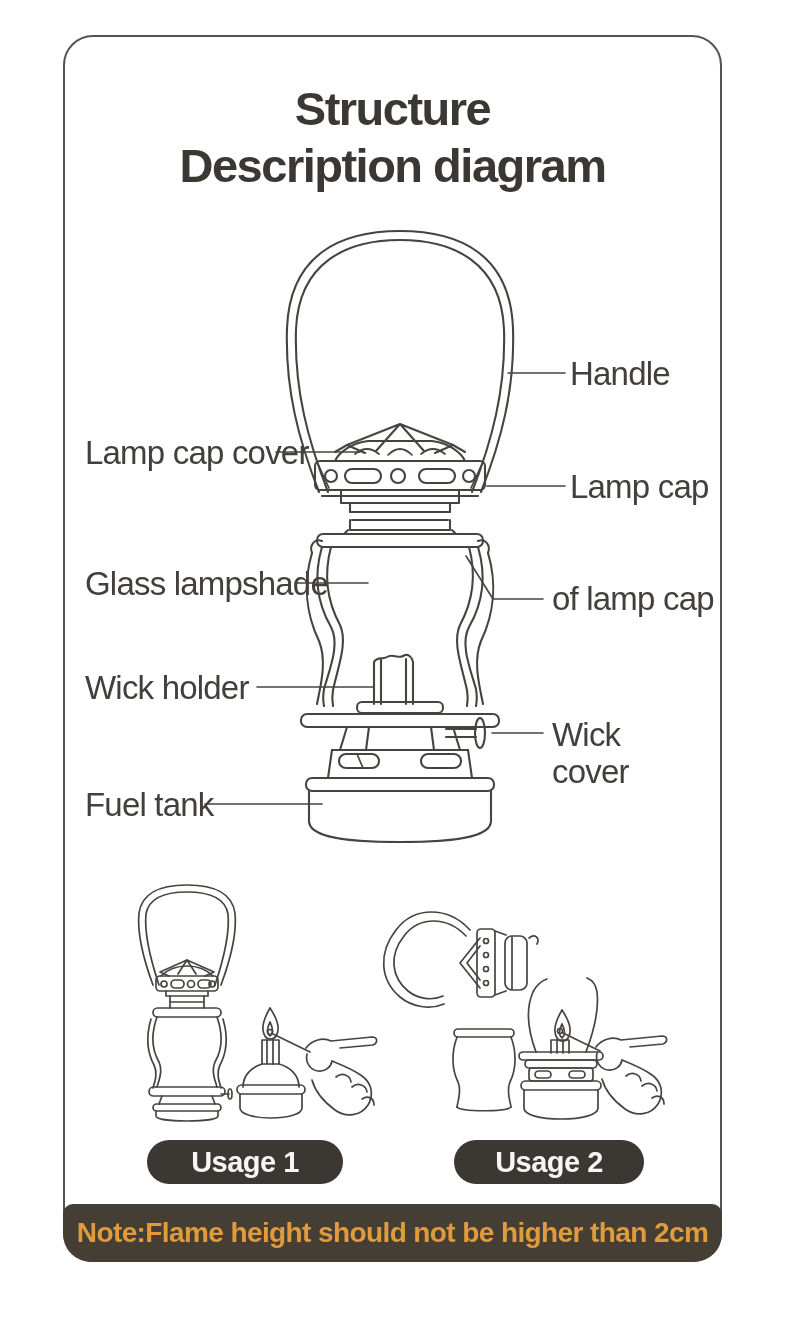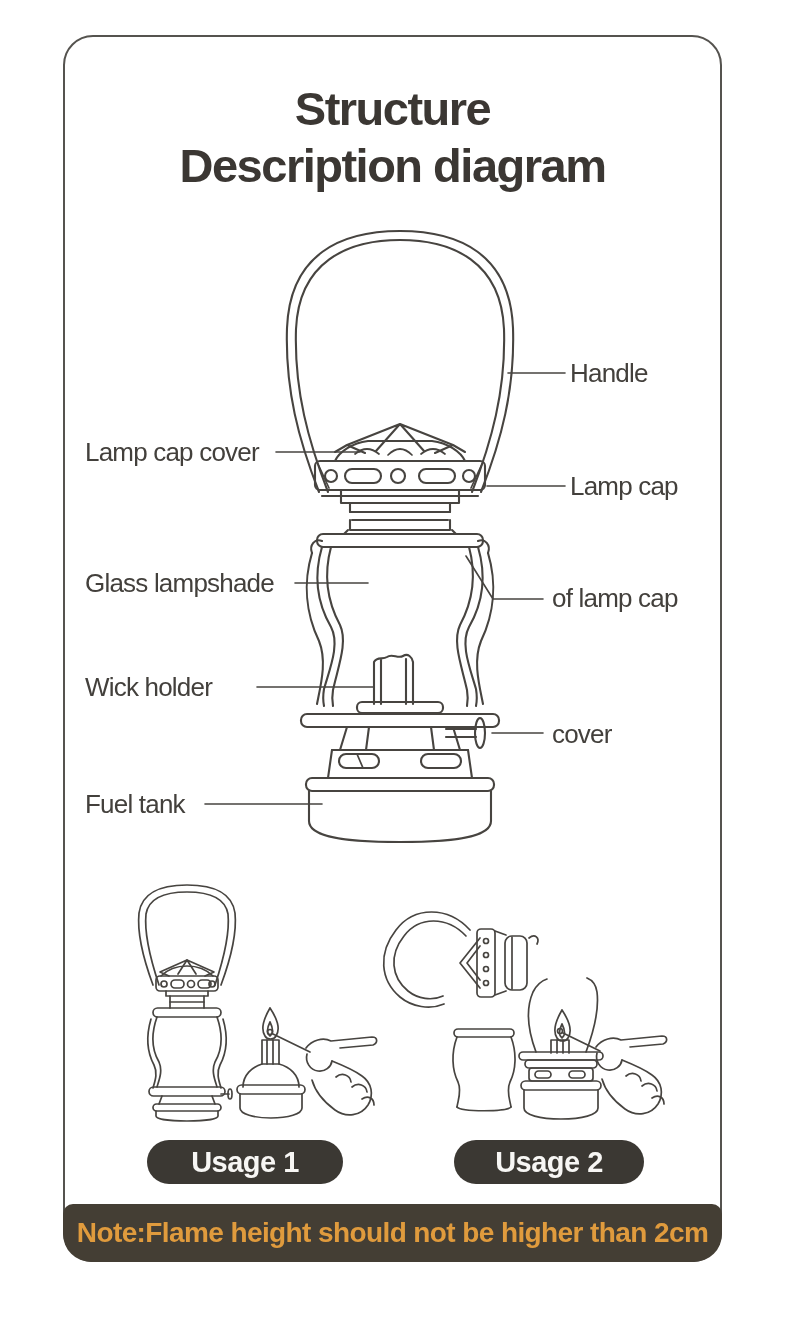--- a/index.html
+++ b/index.html
@@ -17,21 +17,21 @@
   html,body{width:790px;height:1328px;background:var(--background);
     font-family:"Liberation Sans","DejaVu Sans",sans-serif;overflow:hidden;position:relative;}
   .card{position:absolute;left:63px;top:35px;width:659px;height:1227px;
     border:2px solid var(--card-border);border-radius:30px;background:transparent;}
   .title{position:absolute;left:63px;top:80px;width:659px;text-align:center;
     font-size:47px;font-weight:700;color:var(--title-text);line-height:57px;letter-spacing:-1.5px;}
   .art-svg{position:absolute;left:63px;top:35px;width:659px;height:1227px;}
   .art{fill:none;stroke:var(--line);stroke-width:2.1;stroke-linecap:round;stroke-linejoin:round;}
   .art .thin{stroke-width:1.7;}
   .art .leader{stroke-width:1.6;}
-  .part-label{position:absolute;font-size:26px;color:var(--label-text);font-weight:500;
+  .part-label{position:absolute;font-size:33px;color:var(--label-text);font-weight:500;
     letter-spacing:-0.8px;line-height:37px;white-space:nowrap;}
   .pill{position:absolute;top:1140px;height:44px;background:var(--pill-bg);border-radius:22px;
     display:flex;align-items:center;justify-content:center;
     color:var(--pill-text);font-size:29px;font-weight:600;letter-spacing:-0.5px;}
   .pill-1{left:147px;width:196px;}
   .pill-2{left:454px;width:190px;}
   .note-banner{position:absolute;left:63px;top:1204px;width:659px;height:58px;
     background:var(--note-bg);border-radius:10px 10px 28px 28px;
     display:flex;align-items:center;justify-content:center;}
   .note-banner span{color:var(--note-text);font-size:28px;font-weight:600;letter-spacing:-0.6px;white-space:nowrap;}
@@ -228,20 +228,21 @@
 
 <div class="part-label" style="left:570px;top:355px;">Handle</div>
 <div class="part-label" style="left:85px;top:434px;">Lamp cap cover</div>
 <div class="part-label" style="left:570px;top:468px;">Lamp cap</div>
 <div class="part-label" style="left:85px;top:565px;">Glass lampshade</div>
 <div class="part-label" style="left:552px;top:580px;">
   <div>of lamp cap</div>
 </div>
 <div class="part-label" style="left:85px;top:669px;text-align:center;">Wick holder</div>
 <div class="part-label" style="left:552px;top:716px;">
+  <div>Wick</div>
   <div>cover</div>
 </div>
 <div class="part-label" style="left:85px;top:786px;">Fuel tank</div>
 
 <div class="pill pill-1">
   <span>Usage 1</span>
 </div>
 <div class="pill pill-2">
   <span>Usage 2</span>
 </div>

